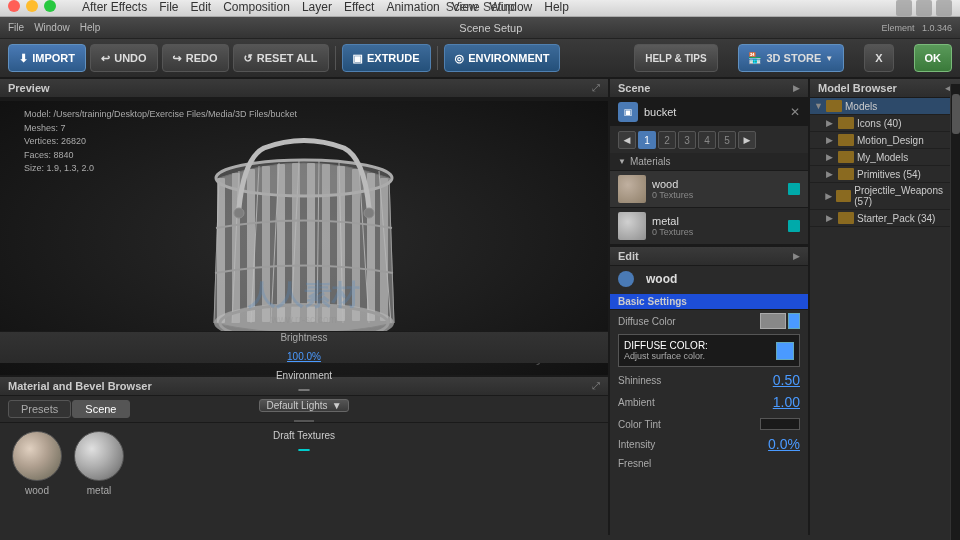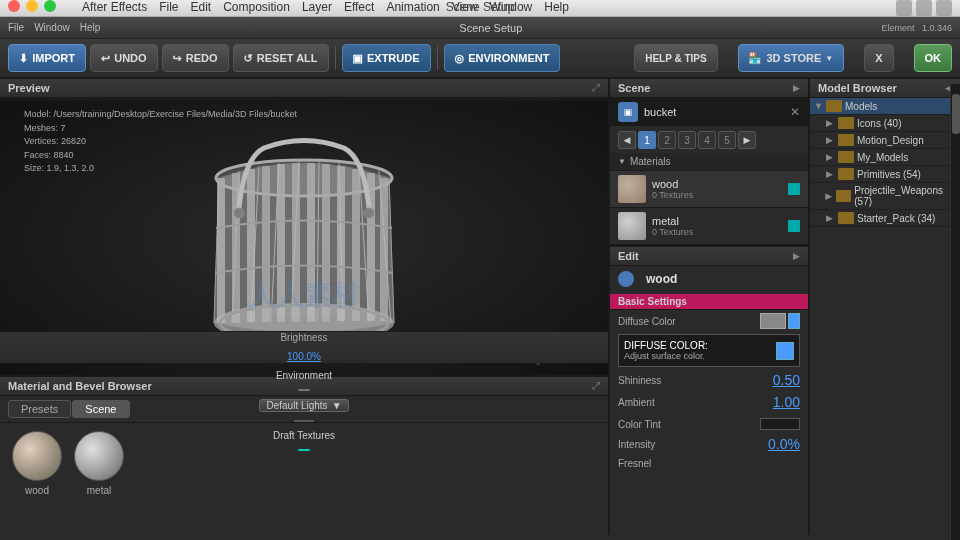--- a/index.html
+++ b/index.html
@@ -453,21 +453,21 @@
       <div class="panel-header">
         <span class="panel-title">Edit</span>
         <span class="panel-arrow">▶</span>
       </div>
       <div class="edit-item-label">
         <div class="edit-circle"></div>
         <span class="edit-name">wood</span>
       </div>
 
       <div class="basic-settings">
-        <div style="padding:2px 8px; font-size:10px; font-weight:bold; color:#ccc; background:#be185d; border-bottom:1px solid #1a1a1a;">Basic Settings</div>
+        <div style="padding:2px 8px; font-size:10px; font-weight:bold; color:#ccc; background:#1d4ed8; border-bottom:1px solid #1a1a1a;">Basic Settings</div>
 
         <div class="setting-row">
           <span>Diffuse Color</span>
           <div style="display:flex; align-items:center; gap:2px;">
             <div class="diffuse-box" style="background:#888; width:26px; height:16px; border:1px solid #aaa;"></div>
             <div style="width:12px; height:16px; background:#4a9aff; border:1px solid #6ab; cursor:pointer;"></div>
           </div>
         </div>
 
         <div style="margin:2px 8px; padding:5px; background:#1a1a1a; border:1px solid #555;">

